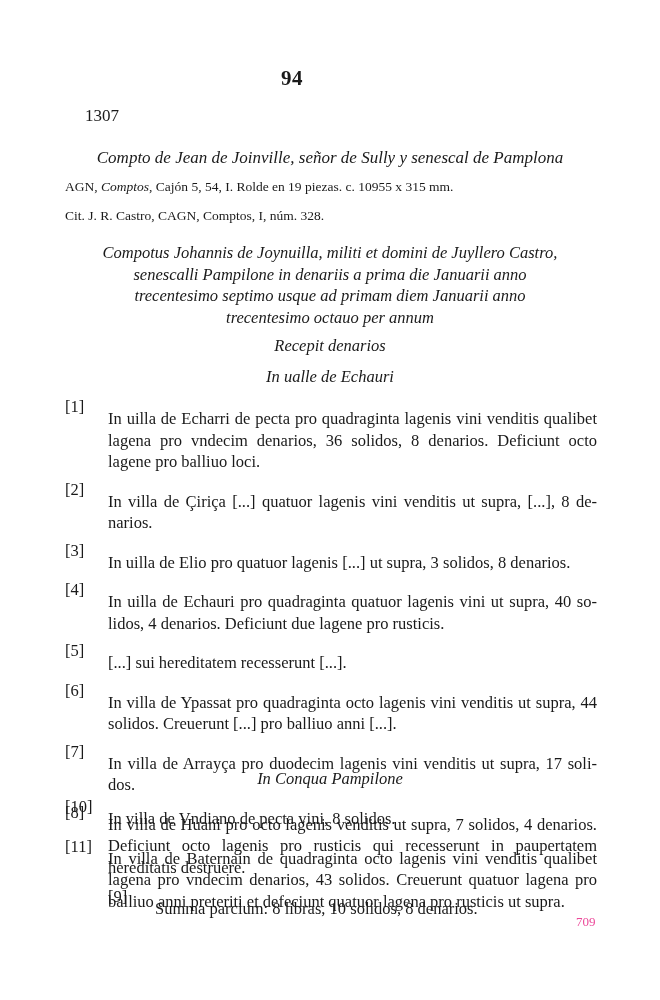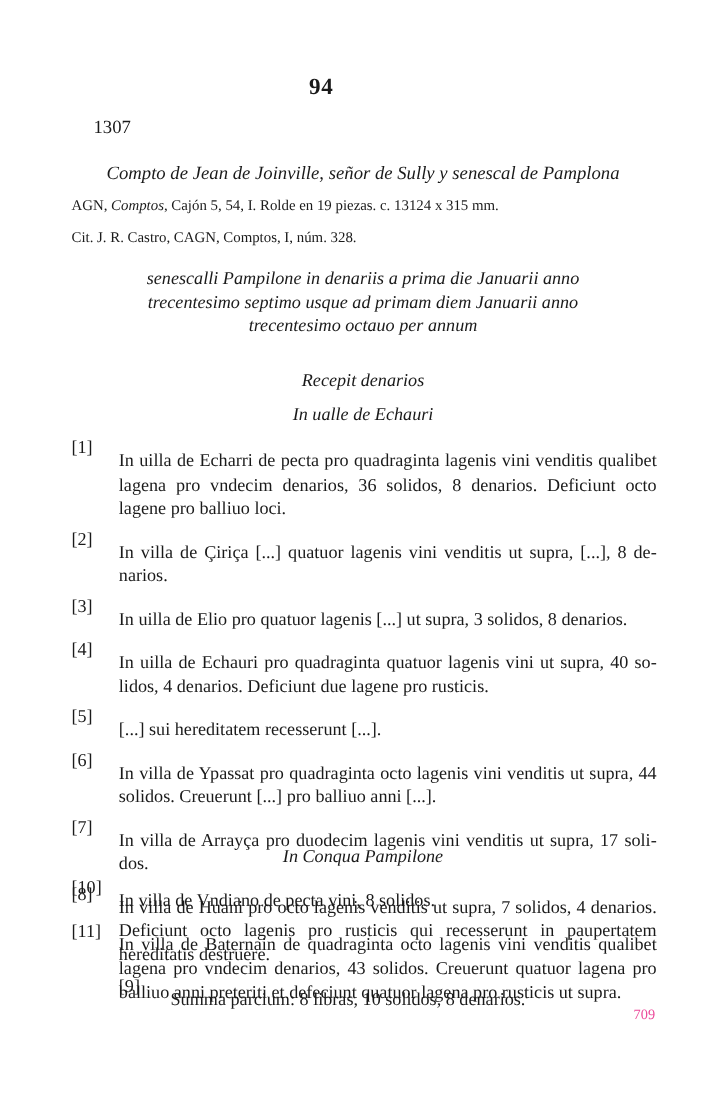--- a/index.html
+++ b/index.html
@@ -120,25 +120,26 @@
 <body>
 
 <div class="page">
 
   <div class="doc-number">94</div>
 
   <div class="year">1307</div>
 
   <div class="title-es">Compto de Jean de Joinville, señor de Sully y senescal de Pamplona</div>
 
-  <div class="source"><span>AGN, </span><i>Comptos</i><span>, Cajón 5, 54, I. Rolde en 19 piezas. c. 13124 x  315 mm.</span></div>
+  <div class="source"><span>AGN, </span><i>Comptos</i><span>, Cajón 5, 54, I. Rolde en 19 piezas. c. 10955 x  315 mm.</span></div>
 
   <div class="citation">Cit. J. R. Castro, CAGN, Comptos, I, núm. 328.</div>
 
   <div class="title-la">
+    <span>Compotus Johannis de Joynuilla, militi et domini de Juyllero Castro,</span>
     <span>senescalli Pampilone in denariis a prima die Januarii anno</span>
     <span>trecentesimo septimo usque ad primam diem Januarii anno</span>
     <span>trecentesimo octauo per annum</span>
   </div>
 
   <div class="section-heading" style="top:336px;">Recepit denarios</div>
 
   <div class="section-heading" style="top:367px;">In ualle de Echauri</div>
 
   <div class="entries" style="top:396px;">

